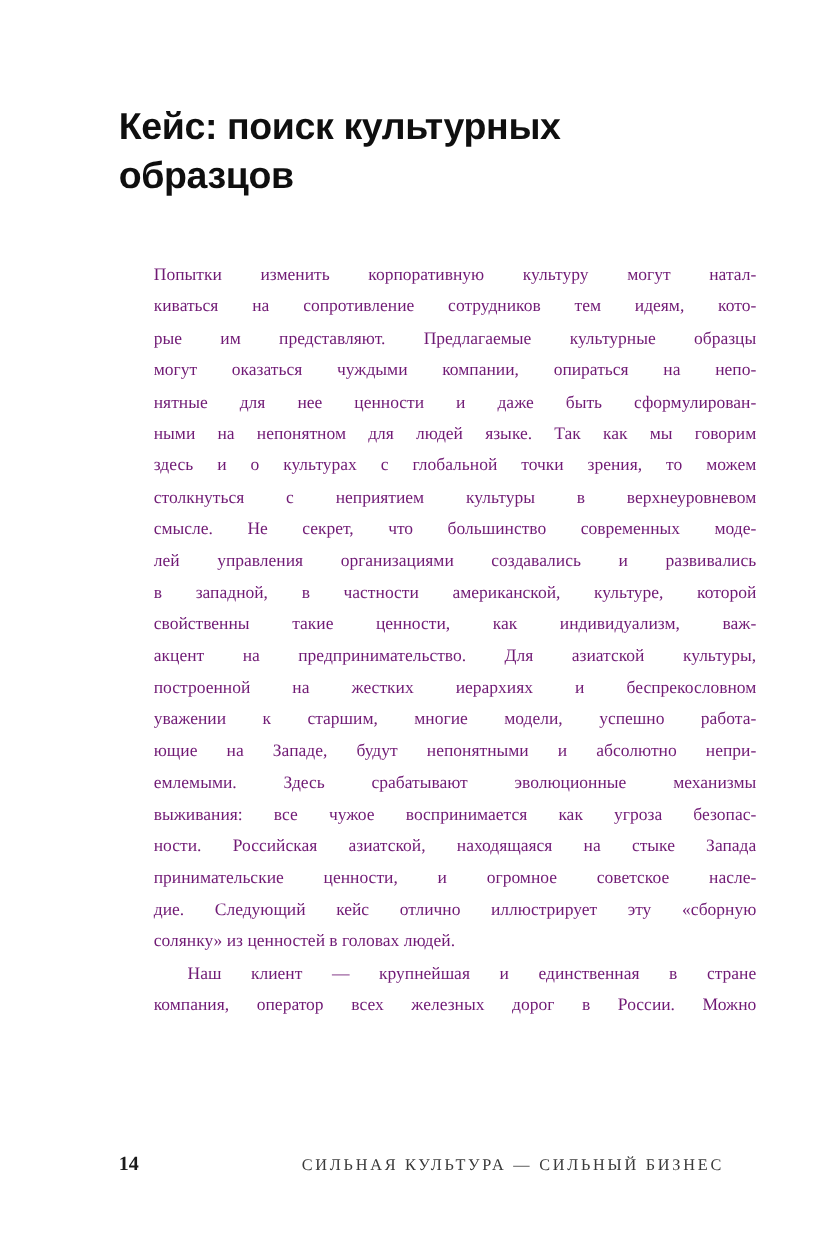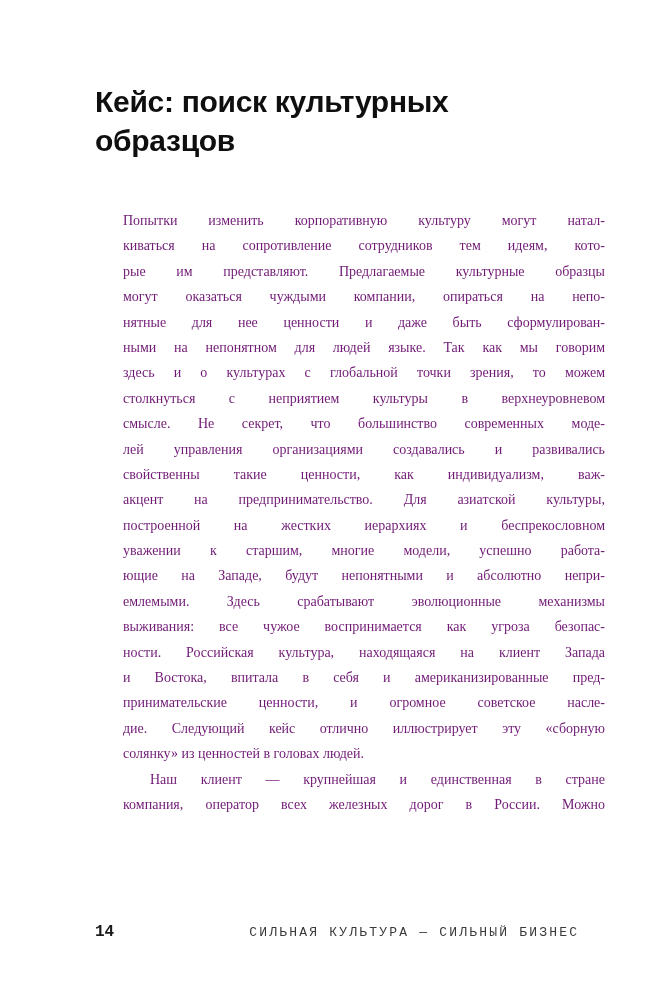--- a/index.html
+++ b/index.html
@@ -53,21 +53,21 @@
     text-indent: 27px;
   }
   .footer {
     position: absolute;
     left: 95px;
     top: 923px;
     width: 482px;
     display: flex;
     justify-content: space-between;
     align-items: baseline;
-    font-family: Liberation Mono, monospace;
+    font-family: Liberation Serif, serif;
     gap: 12px;
   }
   .page-number {
     font-size: 16px;
     font-weight: 700;
     color: #1a1a1a;
   }
   .running-title {
     font-size: 13px;
     font-weight: 400;
@@ -88,29 +88,29 @@
       <div class="line">Попытки изменить корпоративную культуру могут натал-</div>
       <div class="line">киваться на сопротивление сотрудников тем идеям, кото-</div>
       <div class="line">рые им представляют. Предлагаемые культурные образцы</div>
       <div class="line">могут оказаться чуждыми компании, опираться на непо-</div>
       <div class="line">нятные для нее ценности и даже быть сформулирован-</div>
       <div class="line">ными на непонятном для людей языке. Так как мы говорим</div>
       <div class="line">здесь и о культурах с глобальной точки зрения, то можем</div>
       <div class="line">столкнуться с неприятием культуры в верхнеуровневом</div>
       <div class="line">смысле. Не секрет, что большинство современных моде-</div>
       <div class="line">лей управления организациями создавались и развивались</div>
+      <div class="line">в западной, в частности американской, культуре, которой</div>
       <div class="line">свойственны такие ценности, как индивидуализм, важ-</div>
       <div class="line">акцент на предпринимательство. Для азиатской культуры,</div>
       <div class="line">построенной на жестких иерархиях и беспрекословном</div>
       <div class="line">уважении к старшим, многие модели, успешно работа-</div>
       <div class="line">ющие на Западе, будут непонятными и абсолютно непри-</div>
       <div class="line">емлемыми. Здесь срабатывают эволюционные механизмы</div>
       <div class="line">выживания: все чужое воспринимается как угроза безопас-</div>
-      <div class="line">ности. Российская культура, находящаяся на клиент Запада</div>
-      <div class="line">и Востока, впитала в себя и американизированные пред-</div>
+      <div class="line">ности. Российская азиатской, находящаяся на стыке Запада</div>
       <div class="line">принимательские ценности, и огромное советское насле-</div>
       <div class="line">дие. Следующий кейс отлично иллюстрирует эту «сборную</div>
       <div class="line para-end">солянку» из ценностей в головах людей.</div>
       <div class="line indent">Наш клиент — крупнейшая и единственная в стране</div>
       <div class="line">компания, оператор всех железных дорог в России. Можно</div>
     </div>
 
   <div class="footer">
     <span class="page-number">14</span>
     <span class="running-title">СИЛЬНАЯ КУЛЬТУРА — СИЛЬНЫЙ БИЗНЕС</span>

